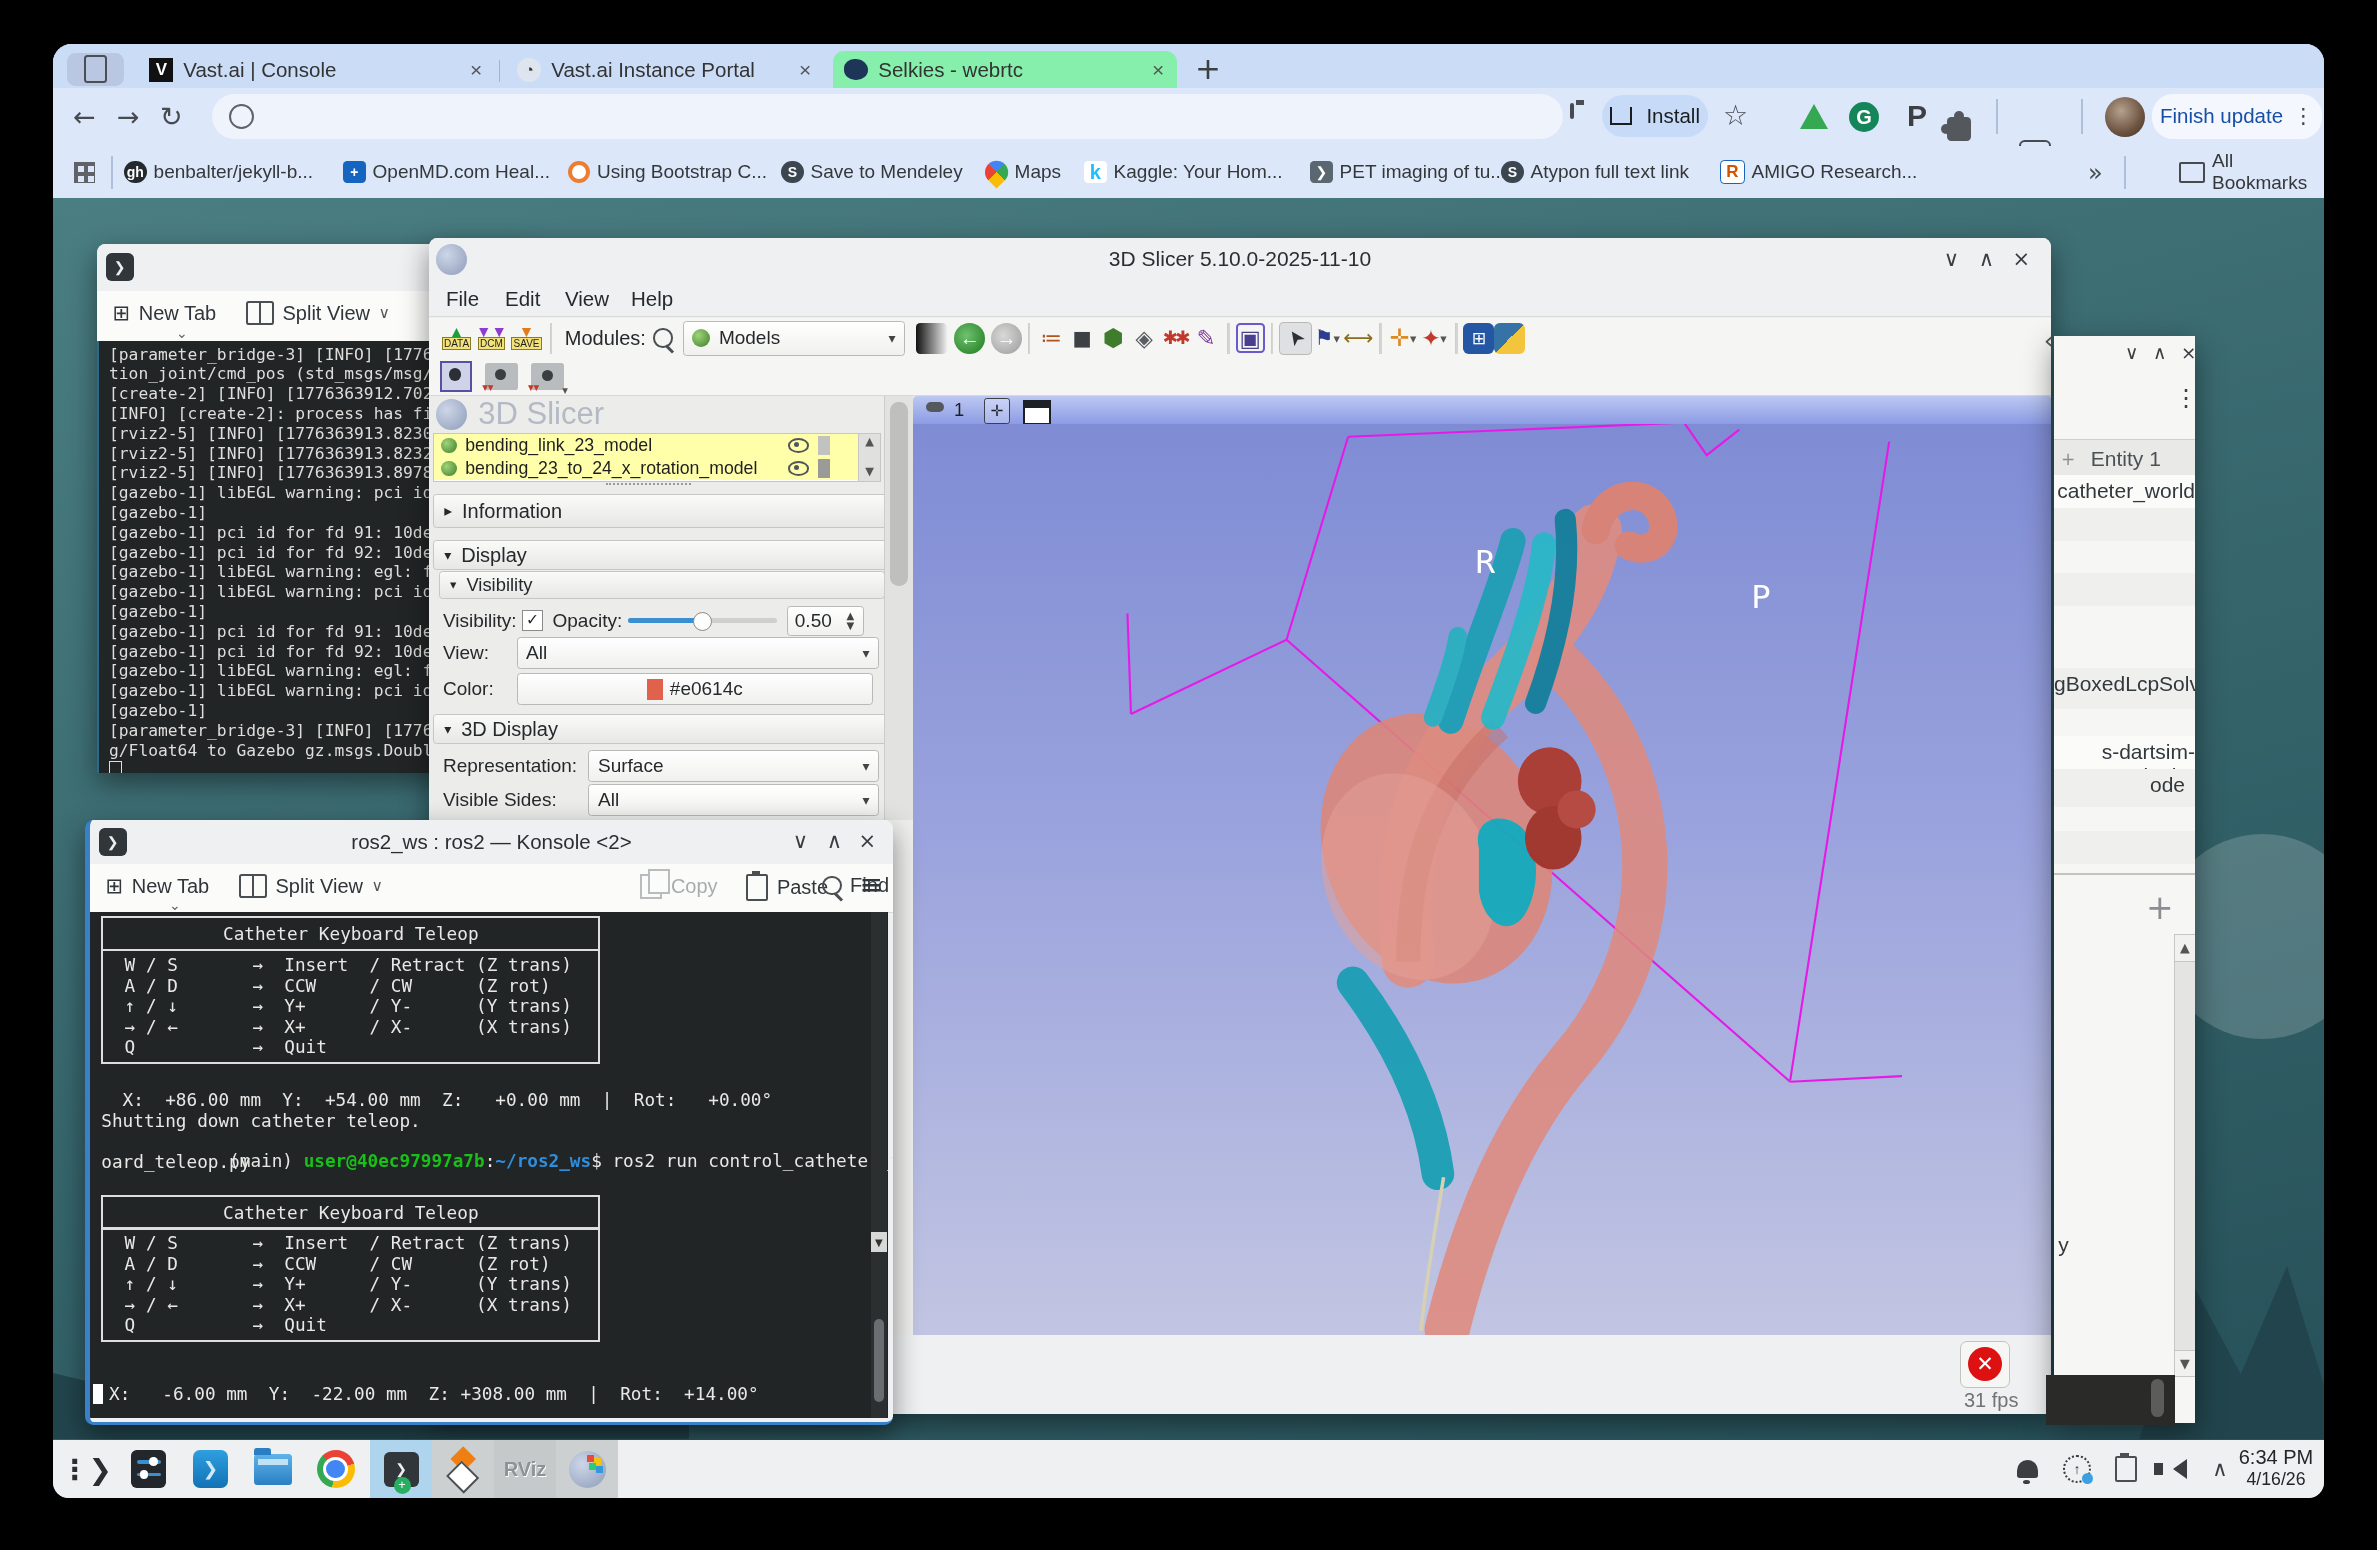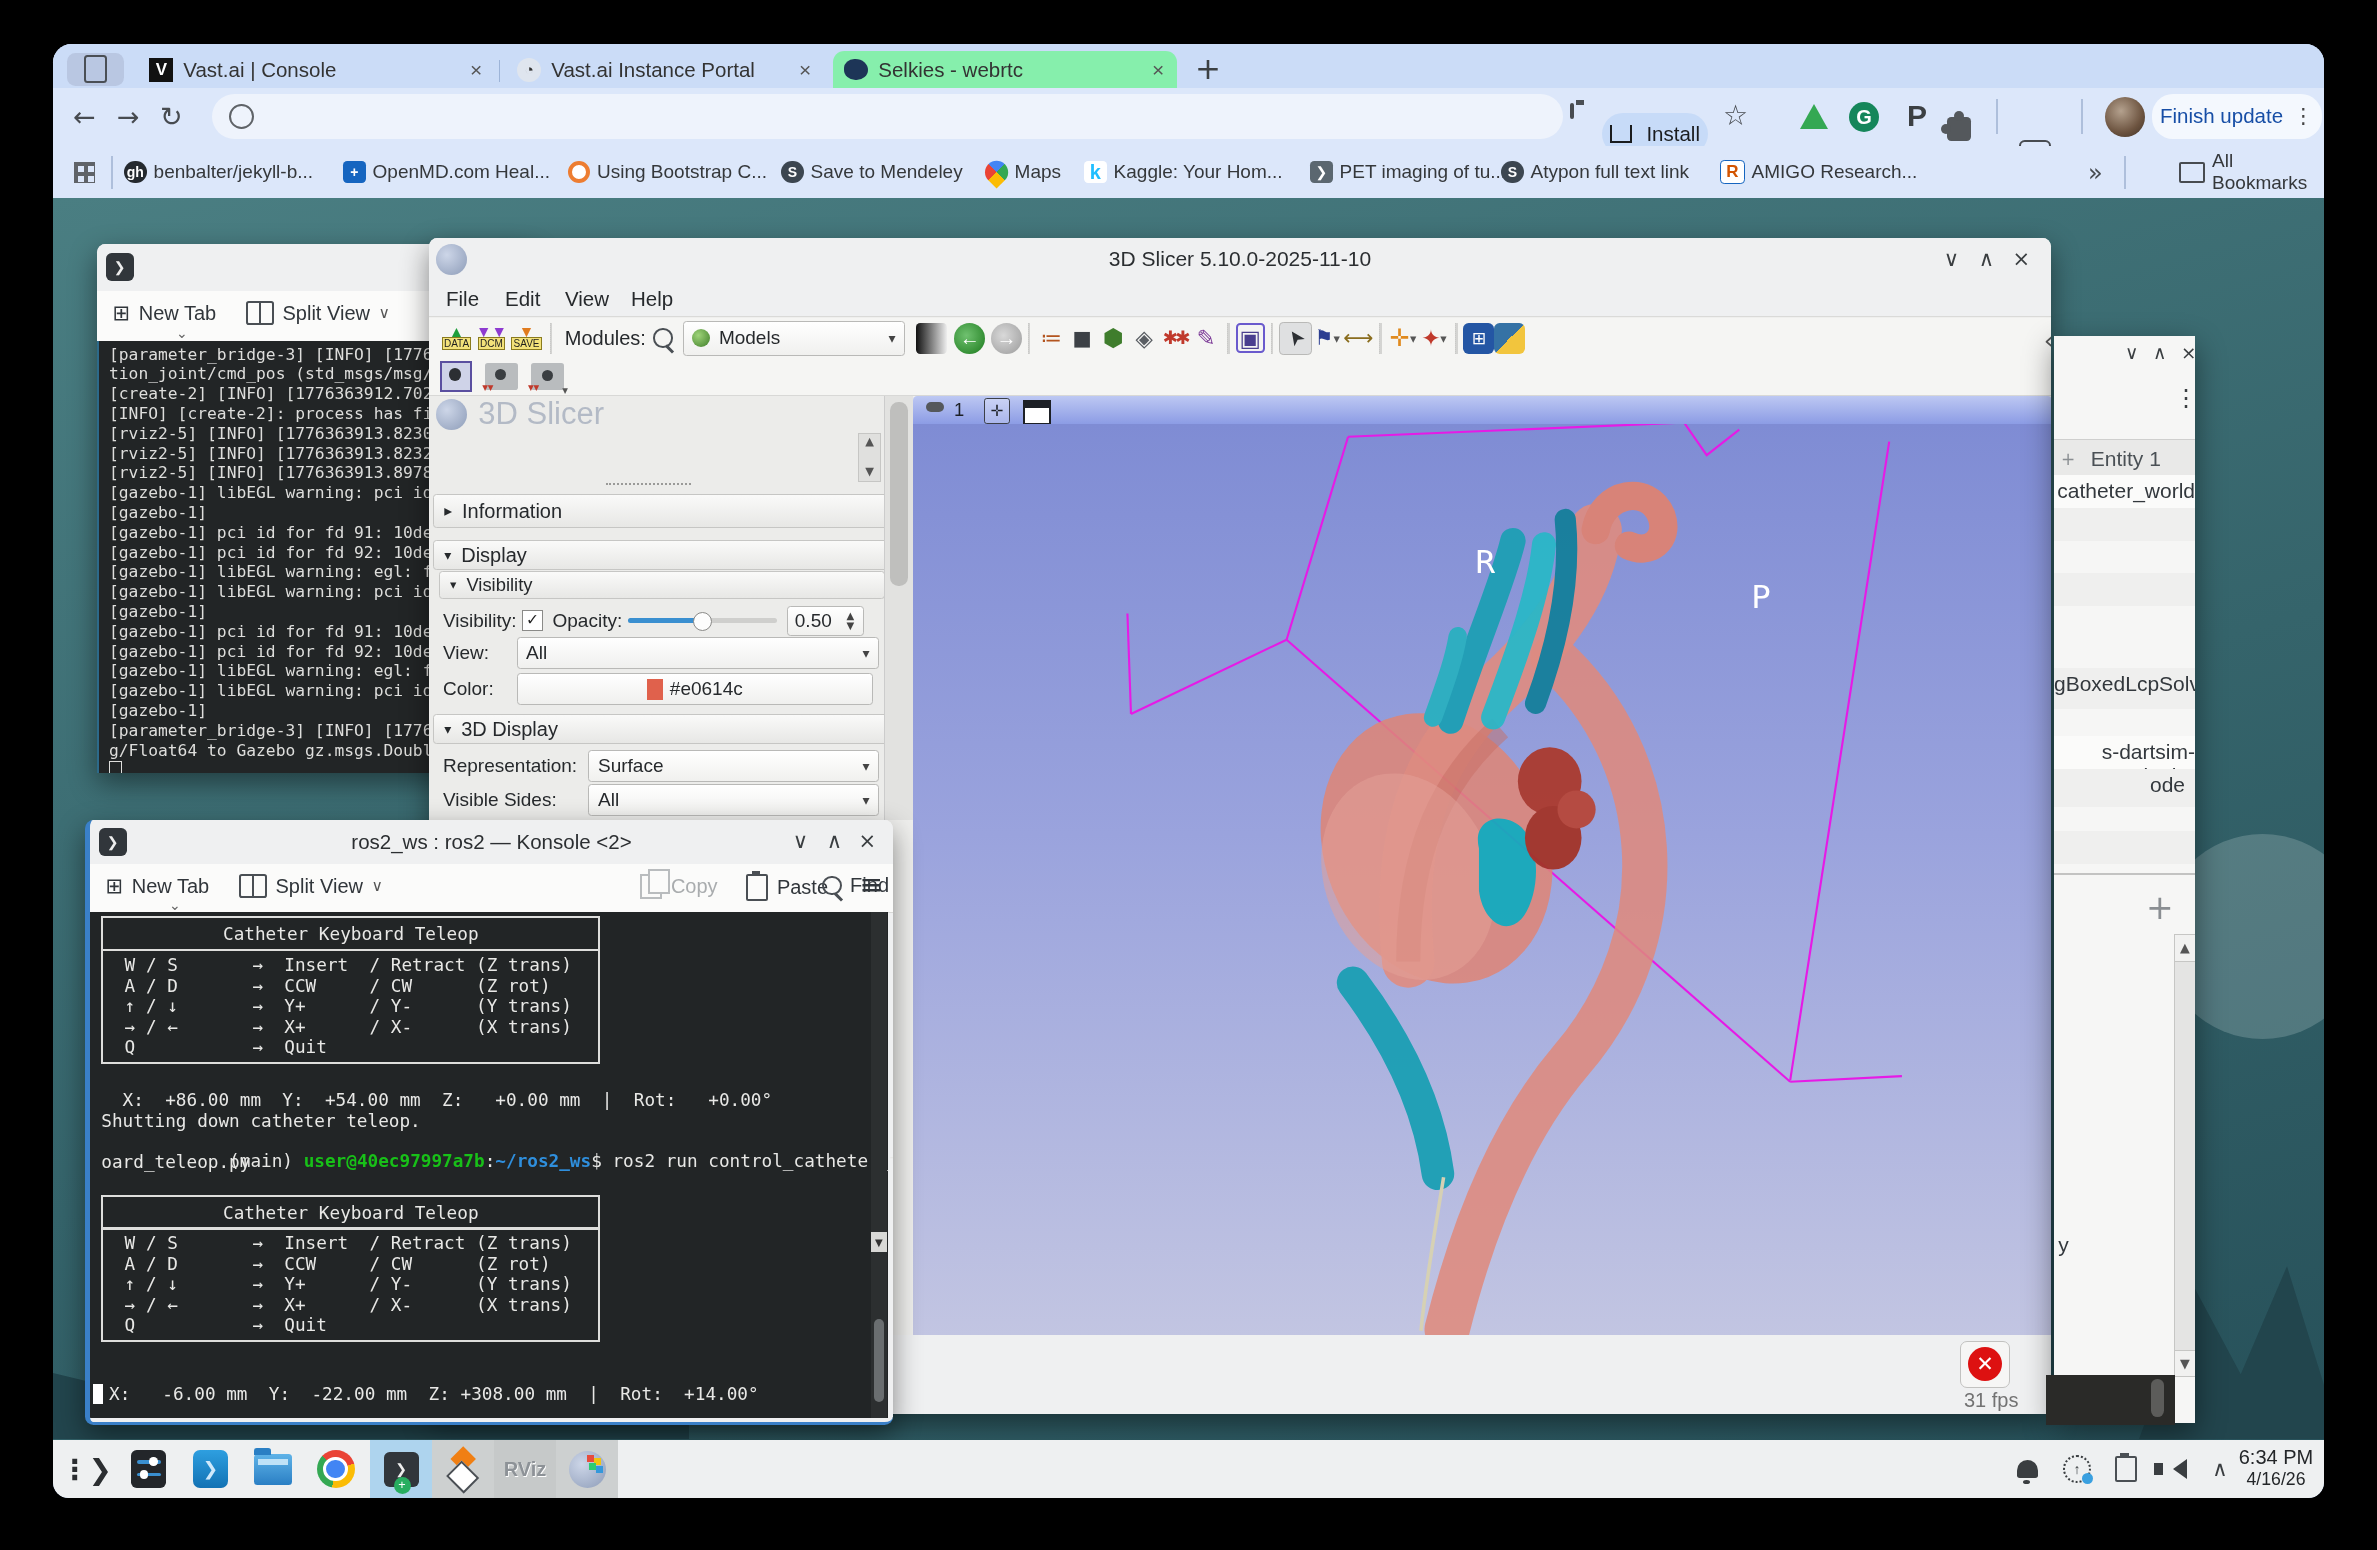--- a/index.html
+++ b/index.html
@@ -109,21 +109,21 @@
     </div>
 
     <div class="abs toolbar">
       <span class="abs navbtn glyph" style="left:20px;top:12.7px;">←</span>
       <span class="abs navbtn glyph" style="left:64px;top:12.7px;">→</span>
       <span class="abs navbtn glyph" style="left:107px;top:12.7px;">↻</span>
       <div class="abs urlpill">
         <span style="margin:0 12.7px 0 17px;width:21px;height:21px;border:2.1px solid #5f6368;border-radius:50%;display:inline-block;position:relative;"></span>
       </div>
       <span class="abs ico-clip" style="left:1517px;top:17px;border-color:#474b50;"></span>
-      <div class="abs chip" style="left:1549px;top:7px;width:106px;height:42px;background:#c7dbf8;font-size:20.5px;color:#1a1c1e;gap:14px;margin-top:18px;">
+      <div class="abs chip" style="left:1549px;top:7px;width:106px;height:42px;background:#c7dbf8;font-size:20.5px;color:#1a1c1e;gap:14px;">
         <span style="width:18.4px;height:15.6px;border:2.1px solid #1a1c1e;border-top:none;position:relative;display:inline-block;"></span>
         <span>Install</span>
       </div>
       <span class="abs navbtn glyph" style="left:1670px;top:11.3px;font-size:28px;">☆</span>
       <div class="abs" style="left:1747px;top:15.6px;width:0;height:0;border-left:14px solid transparent;border-right:14px solid transparent;border-bottom:25.5px solid #34a853;"></div>
       <div class="abs center" style="left:1796px;top:14px;width:30px;height:30px;border-radius:50%;background:#15865a;color:#fff;font-weight:bold;font-size:20px;">G</div>
       <div class="abs center" style="left:1849px;top:12.7px;width:30px;height:30px;color:#3c4043;font-weight:bold;font-size:30px;">P</div>
       <div class="abs puzzle" style="left:1894px;top:17px;"></div>
       <div class="abs" style="left:1943px;top:11.3px;width:2.1px;height:35px;background:#aebfdb;"></div>
       <div class="abs lens" style="left:1966px;top:15.6px;"></div>
@@ -314,20 +314,34 @@
             <span class="abs glyph" style="right:-4.2px;bottom:-7px;font-size:11.3px;color:#555;">▾</span>
           </div>
         </div>
 
         <div class="abs" style="left:0;top:158px;width:455px;height:424px;background:#ececea;">
           <div class="abs row" style="left:7px;top:0px;gap:11.3px;">
             <div style="width:31px;height:31px;border-radius:50%;background:radial-gradient(circle at 35% 35%,#cdd6e8,#8d9cb8);"></div>
             <span style="font-size:31px;color:#b3bac6;">3D Slicer</span>
           </div>
 
+          <div class="abs" style="left:4.2px;top:37px;width:424px;height:47px;background:#fff;border:0.7px solid #c6c6c4;overflow:hidden;">
+            <div class="row" style="height:23px;background:#ffffaa;padding-left:7px;gap:8.5px;">
+              <span style="width:15.6px;height:15.6px;border-radius:50%;background:radial-gradient(circle at 35% 35%,#9fd47a,#3e7d28);"></span>
+              <span style="font-size:17.7px;">bending_link_23_model</span>
+              <span class="eye" style="margin-left:auto;"></span>
+              <span style="width:12.7px;height:18.4px;background:#c2c2c0;margin-right:28px;"></span>
+            </div>
+            <div class="row" style="height:23px;background:#ffffaa;padding-left:7px;gap:8.5px;">
+              <span style="width:15.6px;height:15.6px;border-radius:50%;background:radial-gradient(circle at 35% 35%,#9fd47a,#3e7d28);"></span>
+              <span style="font-size:17.7px;">bending_23_to_24_x_rotation_model</span>
+              <span class="eye" style="margin-left:auto;"></span>
+              <span style="width:12.7px;height:18.4px;background:#9a9a98;margin-right:28px;"></span>
+            </div>
+          </div>
           <div class="abs" style="left:429px;top:37px;width:21px;height:47px;background:#e0e0de;border:0.7px solid #c6c6c4;">
             <div class="center glyph" style="height:15.6px;font-size:11.3px;color:#555;">▲</div>
             <div class="center glyph" style="height:15.6px;margin-top:14px;font-size:11.3px;color:#555;">▼</div>
           </div>
           <div class="abs" style="left:177px;top:87px;width:85px;height:4.2px;border-top:2.1px dotted #9a9a98;"></div>
 
           <div class="abs sec-h" style="left:4.2px;top:98px;width:446px;height:32px;padding-left:10px;gap:10px;">
             <span class="glyph" style="font-size:15.6px;">▸</span>
             <span>Information</span>
           </div>

